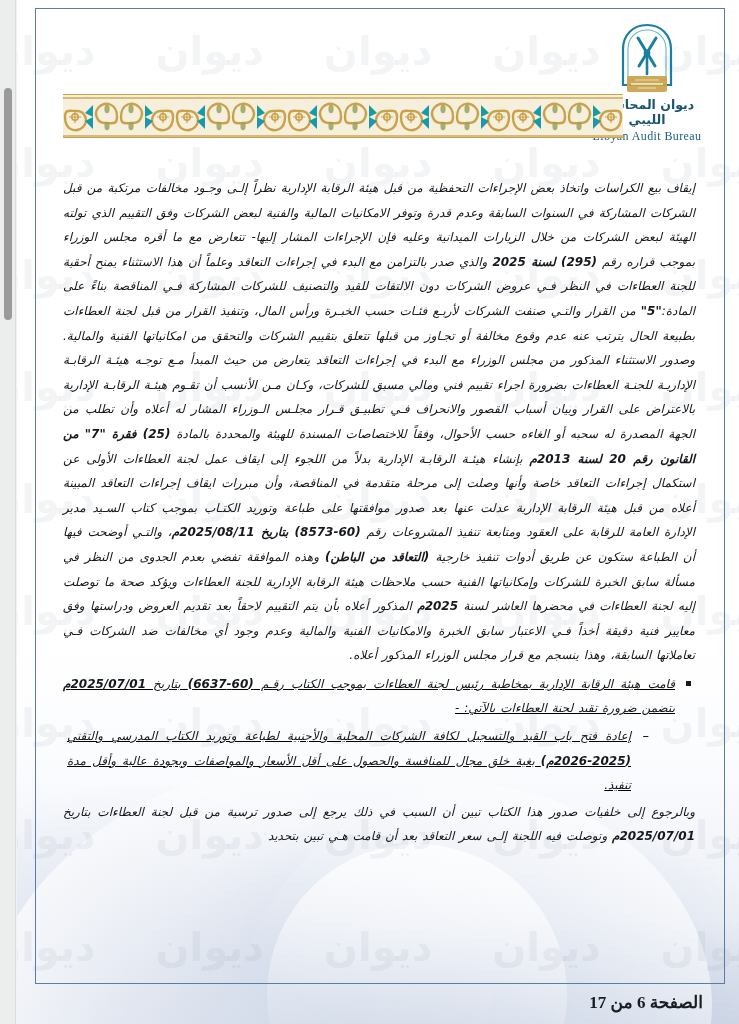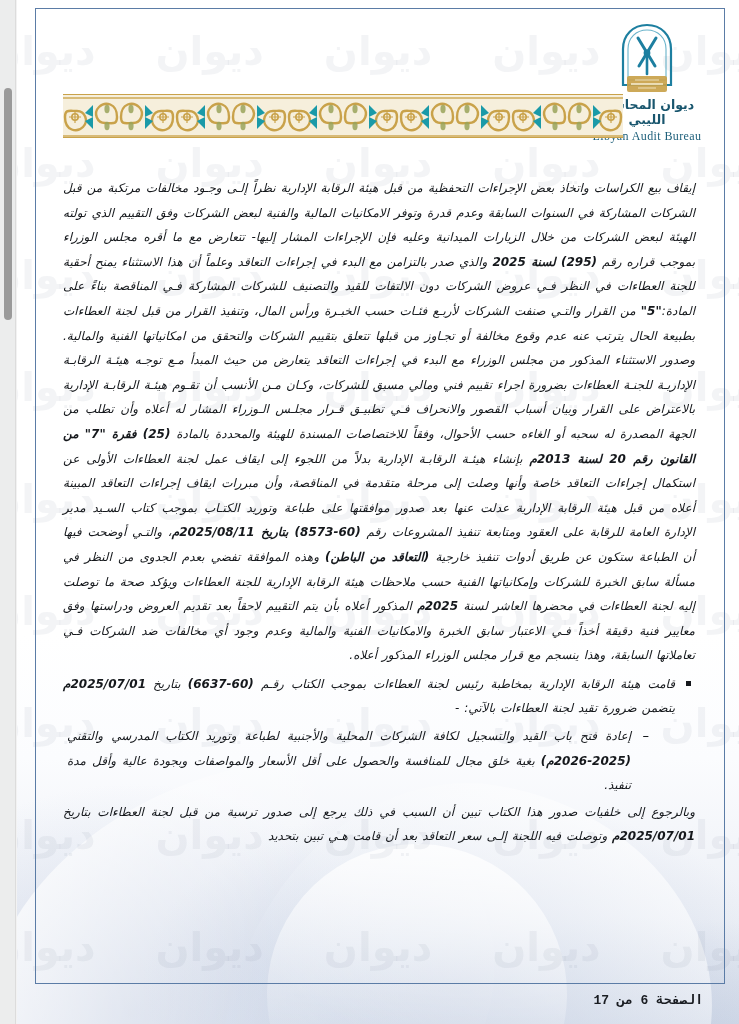--- a/index.html
+++ b/index.html
@@ -198,21 +198,21 @@
     text-justify: inter-word;
     word-spacing: 1px;
     margin: 0;
   }
   .para.p-lead { text-indent: 0; }
   .para.tail { margin-top: 2px; }
 
   b, .bold { font-weight: 700; font-style: italic; }
 
   
-  .bullet-list { list-style: none; margin: 3px 0 0 0; padding: 0; }
+  .bullet-list { list-style: none; margin: 3px 0 0 0; padding: 0; text-decoration: underline; }
   .bullet-item {
     position: relative;
     padding-right: 20px;
     margin-top: 4px;
   }
   .bullet-item::before {
     content: "";
     position: absolute;
     right: 4px;
     top: 9px;
@@ -243,22 +243,22 @@
     left: 18px;
     right: 14px;
     bottom: 6px;
     height: 34px;
     z-index: 14;
   }
   #page-number {
     position: absolute;
     right: 22px;
     top: 8px;
-    font-family: Liberation Mono, monospace;
-    font-size: 13px;
+    font-family: Liberation Serif, serif;
+    font-size: 17px;
     font-weight: 700;
     color: #1a1d22;
     direction: rtl;
   }
 </style>
 </head>
 <body>
 
 <div id="viewer">
 

